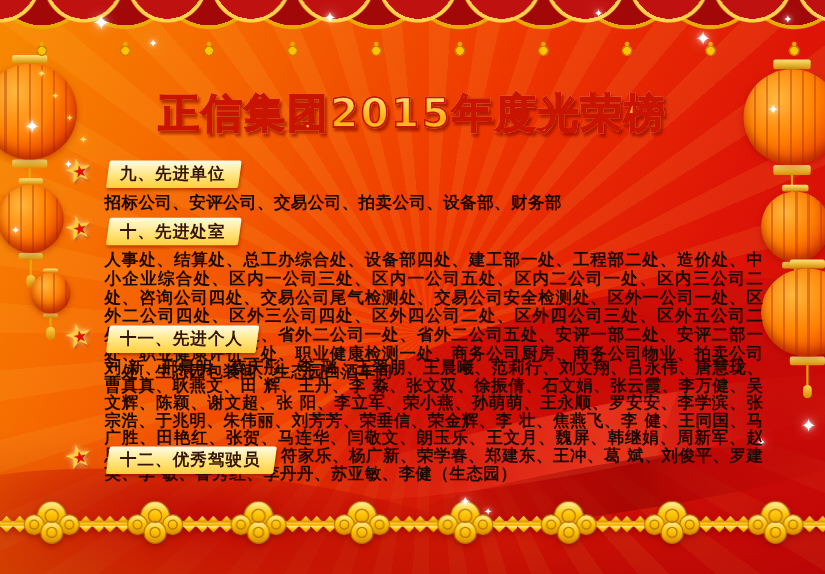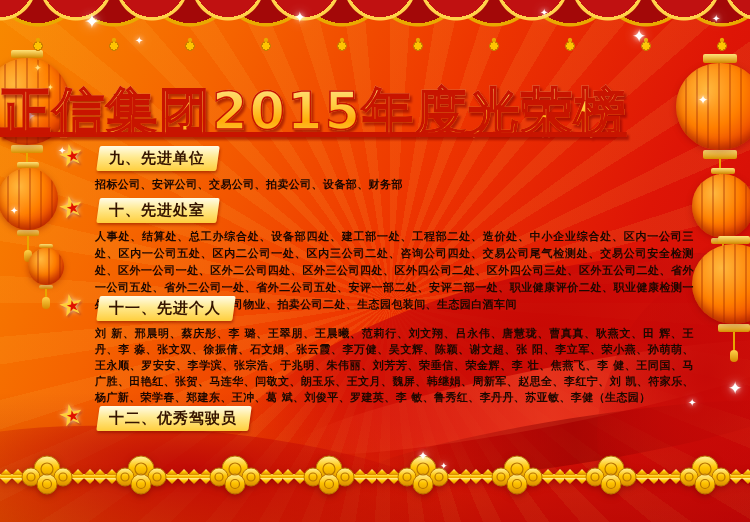--- a/index.html
+++ b/index.html
@@ -51,40 +51,40 @@
   .lantern .tassel{width:2px;height:16%;margin:0 auto;background:#e8a700;position:relative;}
   .lantern .tassel::after{content:'';position:absolute;left:-3px;top:100%;width:8px;height:12px;
     border-radius:4px;background:linear-gradient(180deg,#ffd24a,#d88a00);}
 
   
   .sp{position:absolute;z-index:5;color:#fff;line-height:1;pointer-events:none;
     text-shadow:0 0 5px #fff,0 0 12px rgba(255,255,255,.85);}
   .sp.gold{color:#ffe080;text-shadow:0 0 4px #ffd24a,0 0 9px rgba(255,210,74,.8);}
 
   
-  .title{position:absolute;top:78px;left:0;right:0;z-index:6;text-align:left;
-    font-size:51px;font-weight:bold;letter-spacing:2px;
+  .title{position:absolute;top:78px;left:0;right:0;z-index:6;text-align:center;
+    font-size:37px;font-weight:bold;letter-spacing:2px;
     background:linear-gradient(180deg,#fff3bd 0%,#ffd34e 38%,#ffa800 62%,#ffe27a 100%);
     -webkit-background-clip:text;background-clip:text;color:rgba(255,190,40,0.25);
     -webkit-text-stroke:1.6px #c81400;
-    filter:drop-shadow(2px 3px 1px rgba(130,0,0,.55));text-decoration:underline;}
+    filter:drop-shadow(2px 3px 1px rgba(130,0,0,.55));}
 
   
   .sec{position:absolute;left:62px;width:632px;z-index:6;}
   .sec-head{position:relative;height:24px;}
   .sec-star{position:absolute;left:-4px;top:-8px;width:34px;height:32px;}
   .star-outer{position:absolute;left:0;top:0;font-size:29px;color:#ffcf3a;transform:rotate(-12deg);
     text-shadow:0 0 5px rgba(255,244,190,.95),1px 2px 2px rgba(120,0,0,.5);}
   .star-inner{position:absolute;left:8px;top:9px;font-size:15px;color:#e01000;transform:rotate(-12deg);}
   .sec-label{display:inline-block;margin-left:36px;transform:skewX(-8deg);border-radius:2px;
     background:linear-gradient(180deg,#fffce8 0%,#ffe98e 45%,#ffce3c 100%);
     box-shadow:1px 2px 3px rgba(110,0,0,.45);padding:2px 13px 3px 11px;}
   .sec-label > span{display:inline-block;transform:skewX(8deg);
     font-size:15px;font-weight:bold;color:#351400;letter-spacing:1px;}
-  .sec-content{margin:6px 0 0 33px;font-size:11px;font-weight:600;line-height:17px;
+  .sec-content{margin:6px 0 0 33px;font-size:15px;font-weight:600;line-height:17px;
     color:#1c0800;text-align:justify;letter-spacing:.4px;}
   .sec-content.names{line-height:16px;}
 
   
   .clouds{position:absolute;left:0;bottom:14px;z-index:3;filter:drop-shadow(0 2px 3px rgba(110,0,0,.5));}
 </style>
 </head>
 <body>
 
 <div class="stage">

